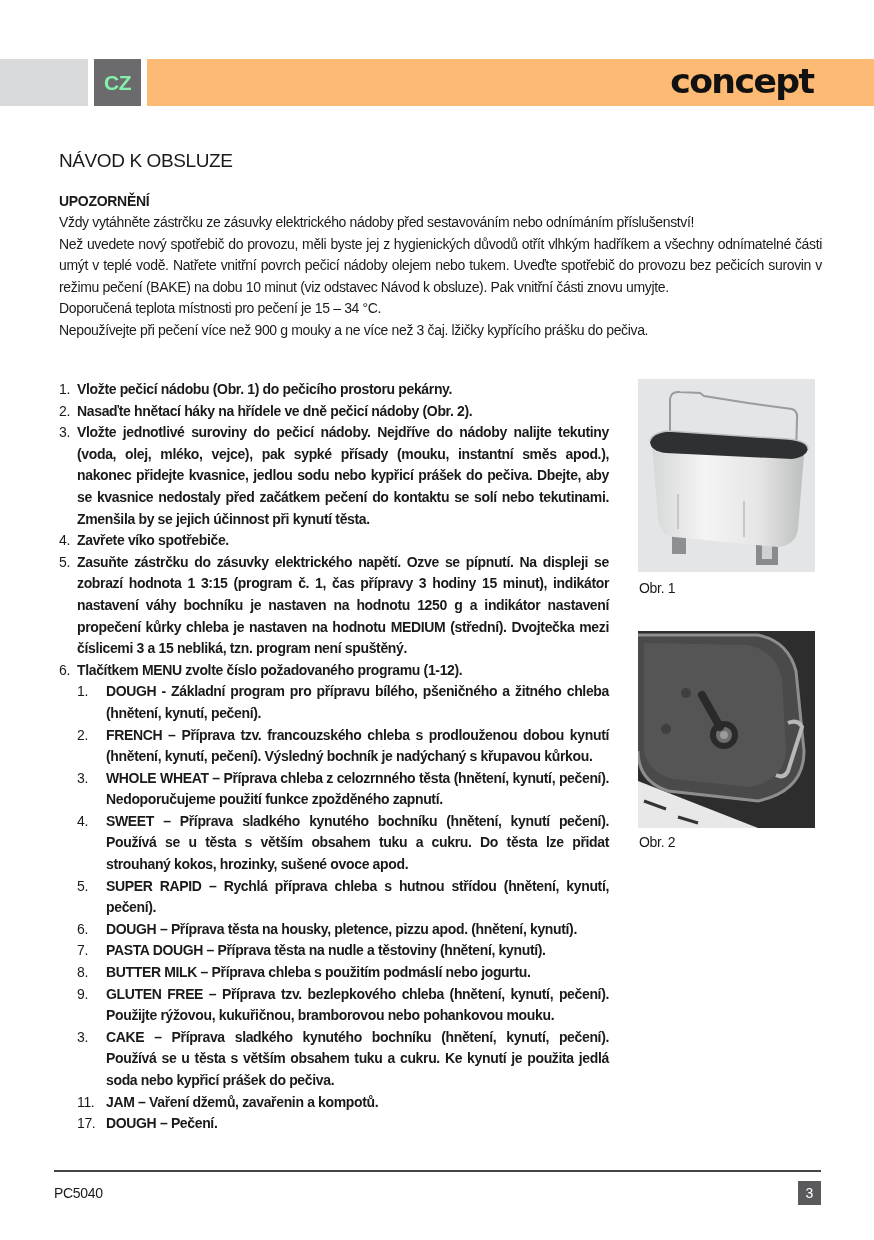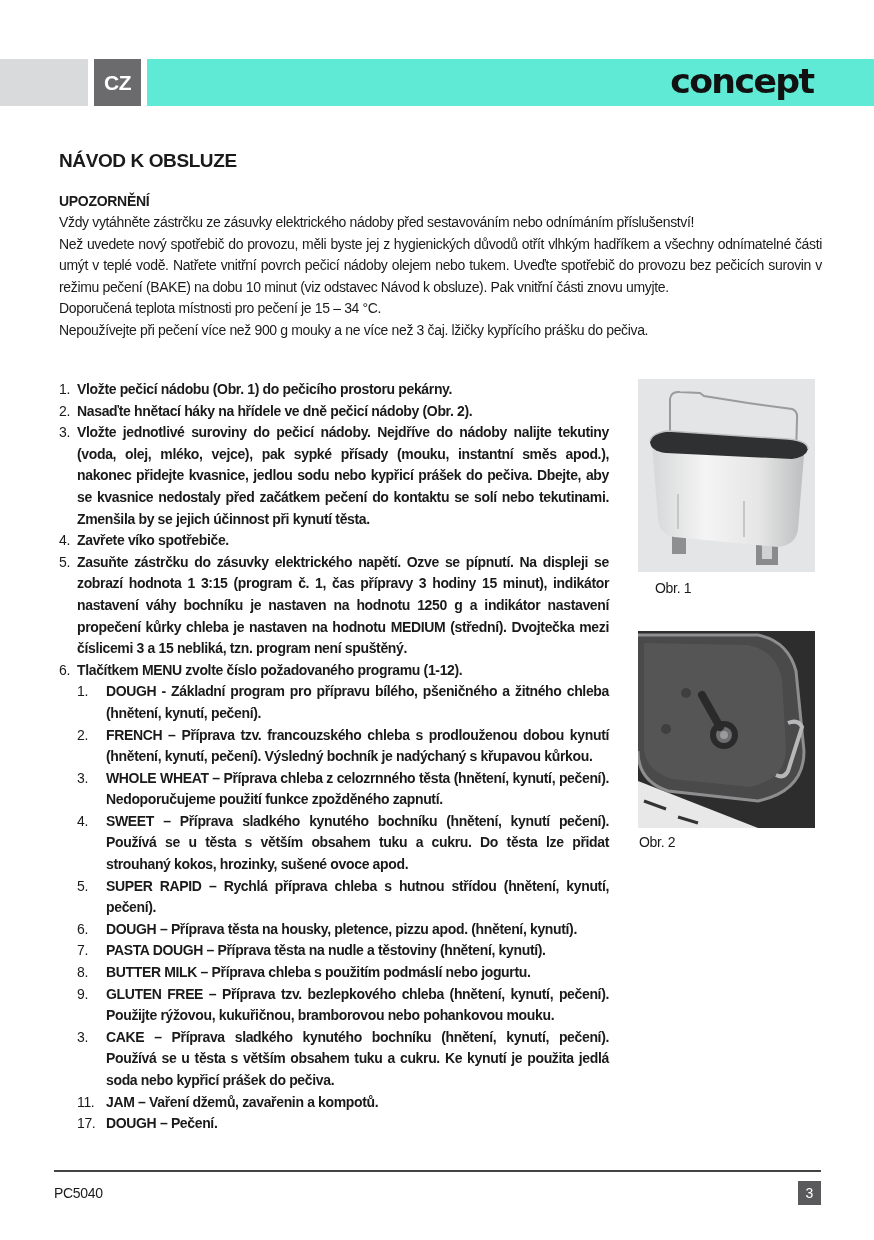--- a/index.html
+++ b/index.html
@@ -1,47 +1,47 @@
 <!DOCTYPE html>
 <html><head>
 <meta charset="utf-8">
 <style>
   * { box-sizing: border-box; margin: 0; padding: 0; }
   html, body { width: 874px; height: 1240px; background: #ffffff; overflow: hidden; }
   body { position: relative; font-family: "Liberation Sans", "DejaVu Sans", sans-serif; color: #1a1a1a; }
 
   
   .hdr-left { position: absolute; left: 0; top: 59px; width: 88px; height: 47px; background: #d9dadb; }
-  .hdr-lang { position: absolute; left: 94px; top: 59px; width: 47px; height: 47px; background: #6b6b6d; color: #ffffff;
+  .hdr-lang { position: absolute; left: 94px; top: 59px; width: 47px; height: 47px; background: #6b6b6d; color: #86efac;
               font-weight: bold; font-size: 21px; line-height: 47px; text-align: center; letter-spacing: -0.5px; }
-  .hdr-bar { position: absolute; left: 147px; top: 59px; right: 0; height: 47px; background: #5eead4; }
+  .hdr-bar { position: absolute; left: 147px; top: 59px; right: 0; height: 47px; background: #fdba74; }
   .brand { position: absolute; right: 60px; top: 0; height: 47px; line-height: 46px; font-size: 33px; font-weight: bold;
            color: #111; letter-spacing: -1.5px; font-family: "DejaVu Sans", sans-serif; transform: scaleX(1.05); transform-origin: right center; }
 
   
-  .title { position: absolute; left: 59px; top: 150px; font-size: 19px; font-weight: bold; letter-spacing: -0.4px; }
+  .title { position: absolute; left: 59px; top: 150px; font-size: 19px; font-weight: normal; letter-spacing: -0.4px; }
   .warn-title { position: absolute; left: 59px; top: 193px; font-size: 14px; font-weight: bold; letter-spacing: -0.3px; }
   .warn-body { position: absolute; left: 59px; top: 212px; width: 763px; font-size: 14px; line-height: 21.6px; letter-spacing: -0.35px; }
   .warn-body p { text-align: justify; }
   .warn-body p.nojust { text-align: left; }
 
   
   .steps { position: absolute; left: 59px; top: 379px; width: 550px; font-size: 14px; line-height: 21.6px; letter-spacing: -0.35px; }
   .step { display: flex; }
   .step .num { width: 18px; flex: none; }
   .step .txt { flex: 1; text-align: justify; font-weight: bold; }
   .sub { margin-left: 18px; }
   .sub .step .num { width: 29px; }
 
   
   .fig { position: absolute; left: 638px; width: 177px; }
   .fig1 { top: 379px; height: 193px; background: #e4e5e6; overflow: hidden; }
   .fig2 { top: 631px; height: 197px; background: #3a3a3a; overflow: hidden; }
   .cap { position: absolute; left: 639px; font-size: 14px; letter-spacing: -0.3px; }
-  .cap1 { top: 580px; margin-left: 16px; }
+  .cap1 { top: 580px; }
   .cap2 { top: 834px; }
 
   
   .foot-line { position: absolute; left: 54px; top: 1170px; width: 767px; height: 1.5px; background: #444; }
   .foot-model { position: absolute; left: 54px; top: 1185px; font-size: 14px; letter-spacing: -0.3px; }
   .foot-page { position: absolute; left: 798px; top: 1181px; width: 23px; height: 24px; background: #5a5a5c; color: #fff;
                font-size: 14px; line-height: 24px; text-align: center; }
 </style>
 </head>
 <body>

